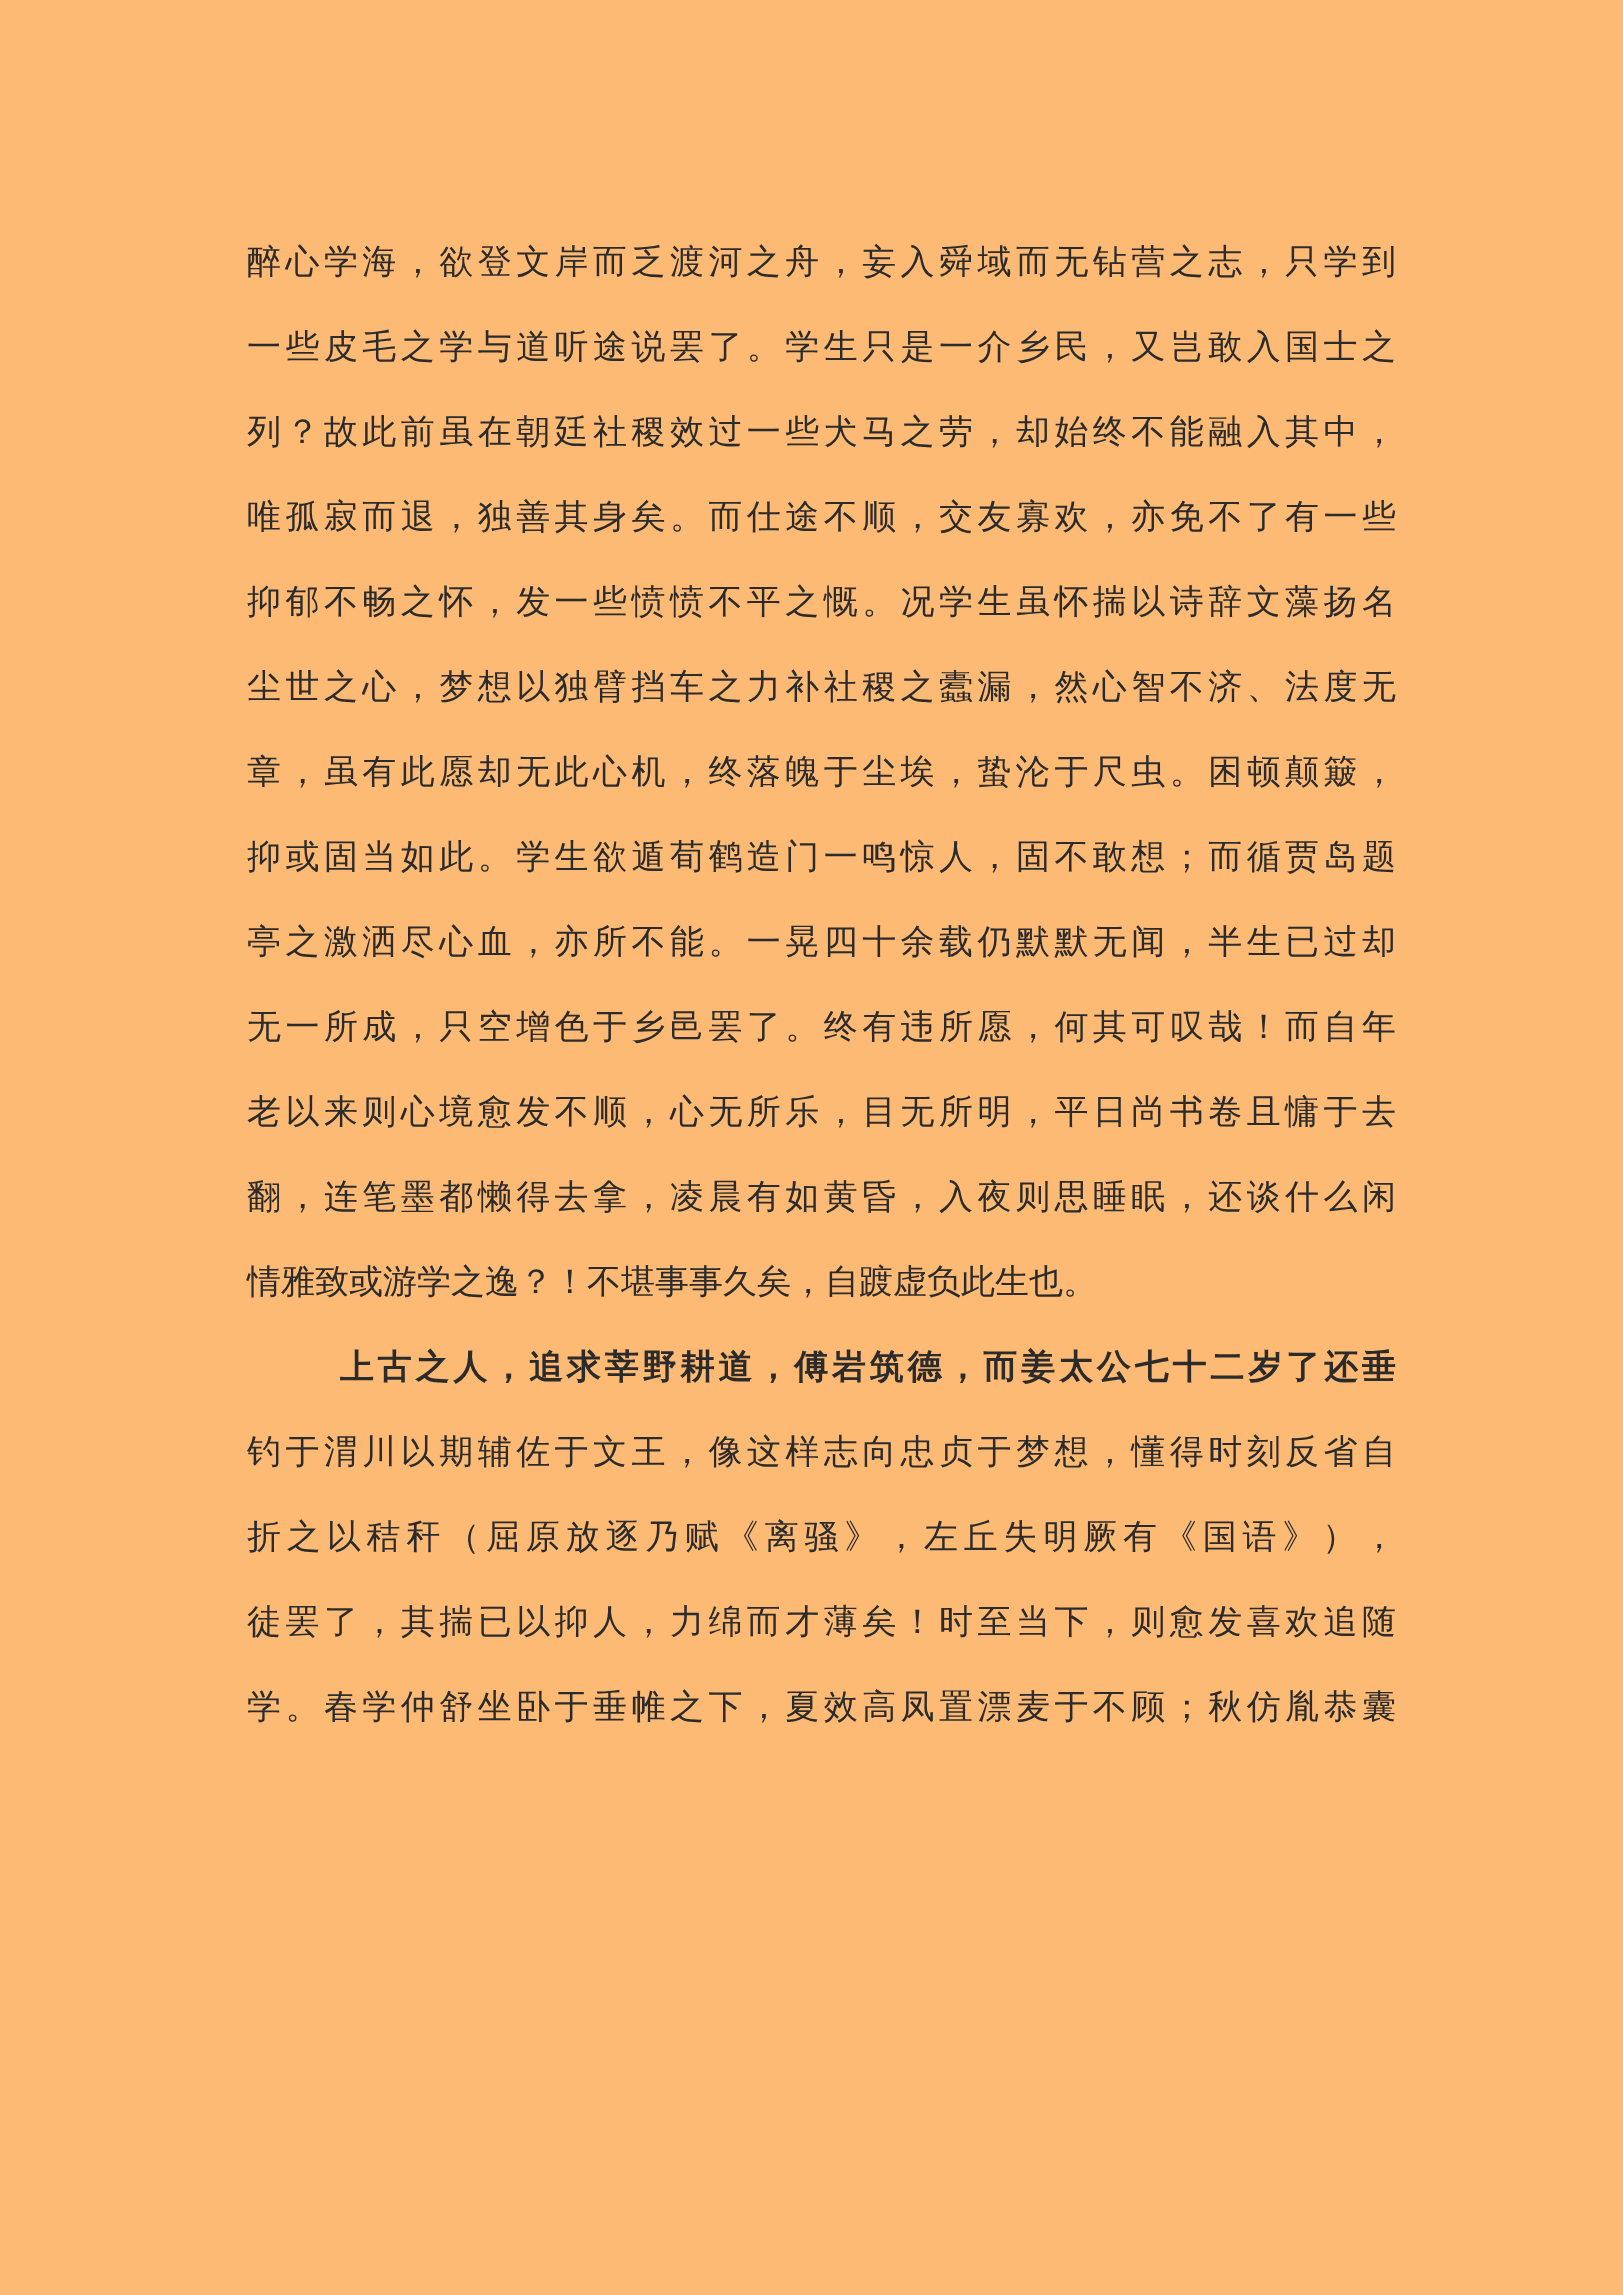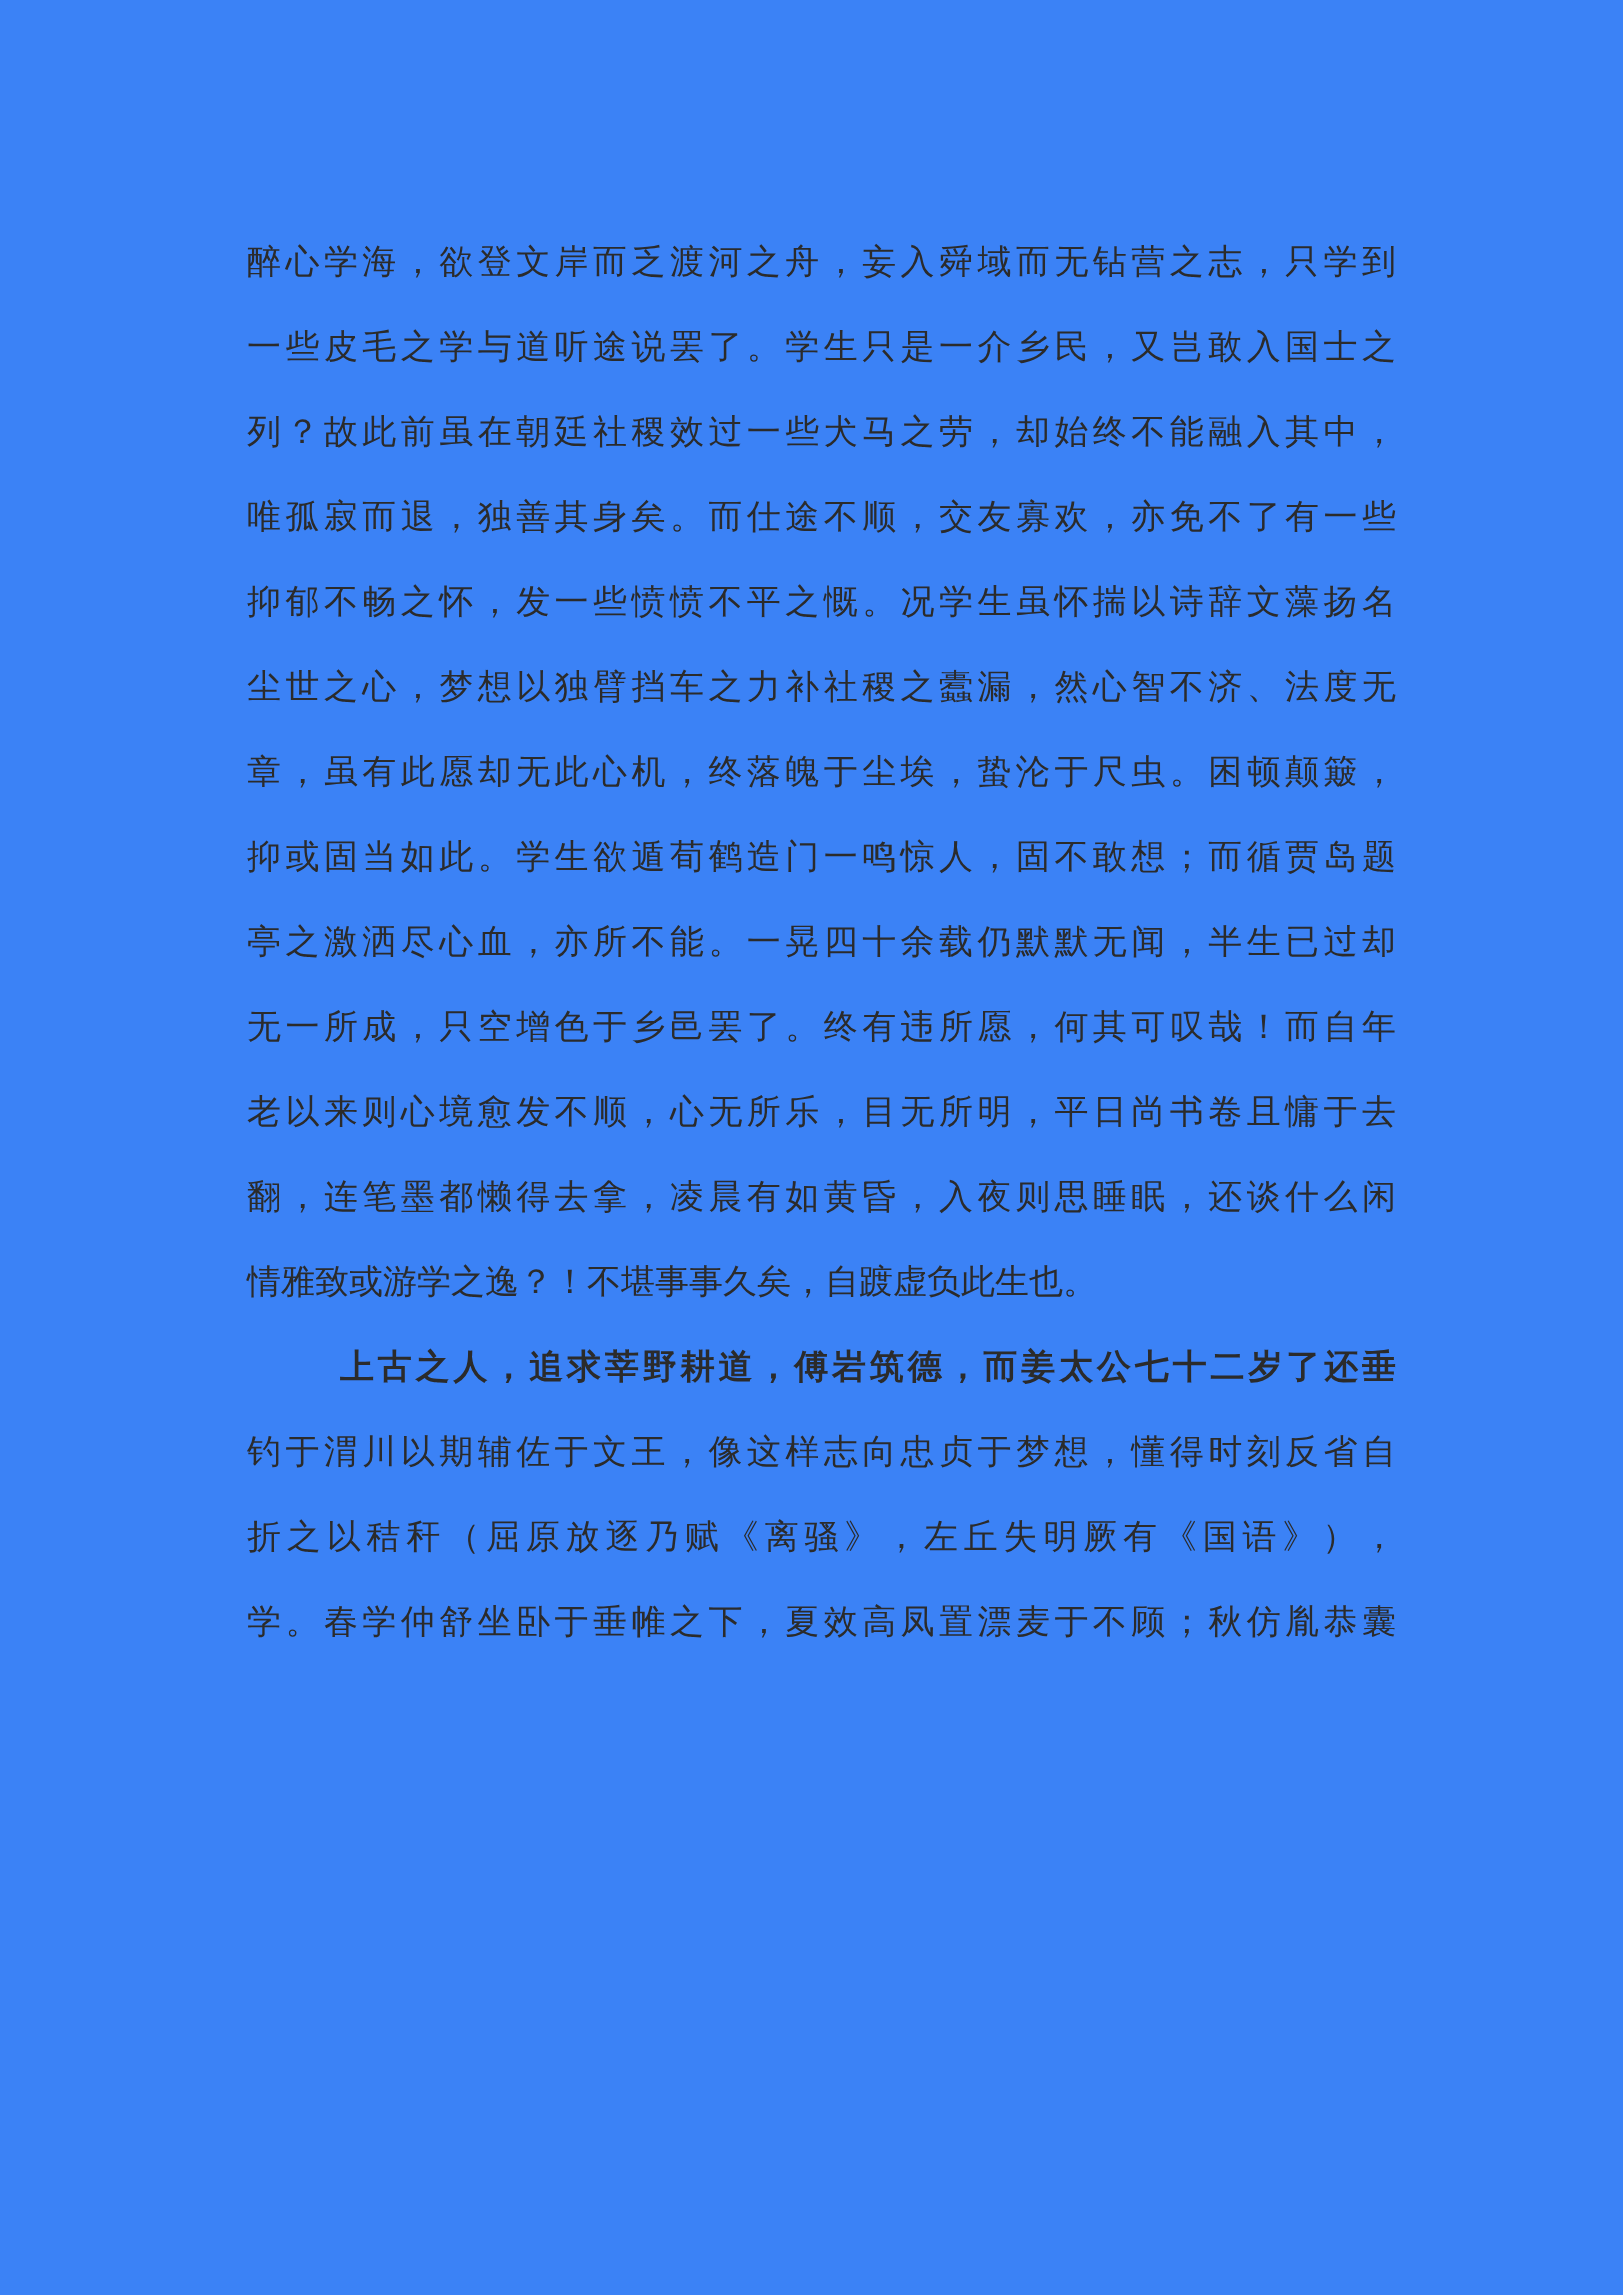--- a/index.html
+++ b/index.html
@@ -12,21 +12,21 @@
       height: 2295px;
       position: relative;
       overflow: hidden;
     }
     .page {
       position: absolute;
       left: 0;
       top: 0;
       width: 1623px;
       height: 2295px;
-      background: #3b82f6;
+      background: #fdba74;
     }
     .text-body {
       position: absolute;
       left: 247px;
       top: 219px;
       width: 1149px;
       color: #2b2b2b;
       font-family: "DejaVu Sans", "Liberation Sans", sans-serif;
       font-size: 34px;
       line-height: 85px;
@@ -66,17 +66,18 @@
       <span class="line">无一所成，只空增色于乡邑罢了。终有违所愿，何其可叹哉！而自年</span>
       <span class="line">老以来则心境愈发不顺，心无所乐，目无所明，平日尚书卷且慵于去</span>
       <span class="line">翻，连笔墨都懒得去拿，凌晨有如黄昏，入夜则思睡眠，还谈什么闲</span>
       <span class="line last">情雅致或游学之逸？！不堪事事久矣，自踱虚负此生也。</span>
     </div>
 
     <div>
       <span class="line indent">上古之人，追求莘野耕道，傅岩筑德，而姜太公七十二岁了还垂</span>
       <span class="line">钓于渭川以期辅佐于文王，像这样志向忠贞于梦想，懂得时刻反省自</span>
       <span class="line">折之以秸秆（屈原放逐乃赋《离骚》，左丘失明厥有《国语》），</span>
+      <span class="line">徒罢了，其揣已以抑人，力绵而才薄矣！时至当下，则愈发喜欢追随</span>
       <span class="line">学。春学仲舒坐卧于垂帷之下，夏效高凤置漂麦于不顾；秋仿胤恭囊</span>
     </div>
   </div>
 </div>
 
 
 </body></html>

